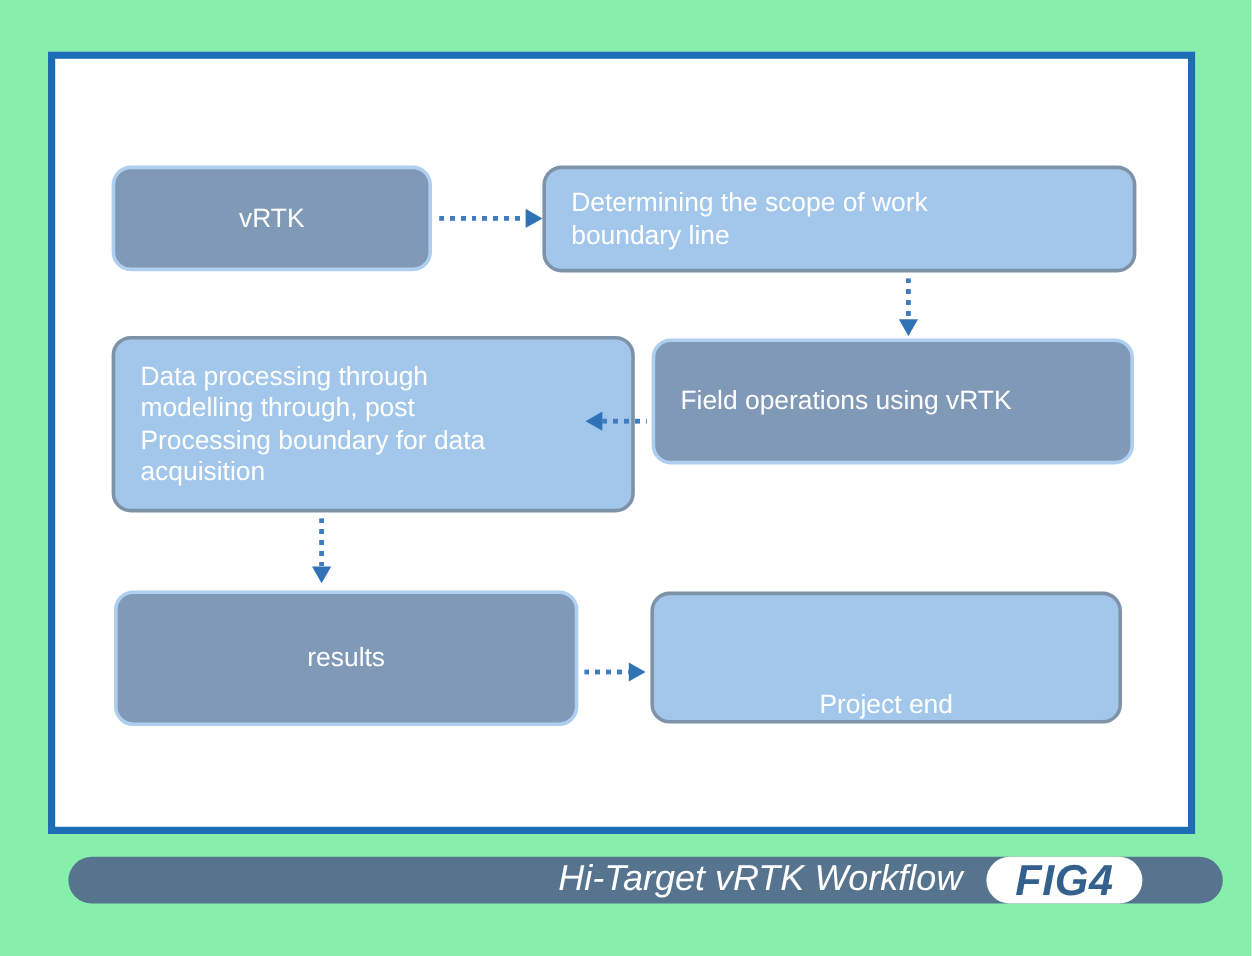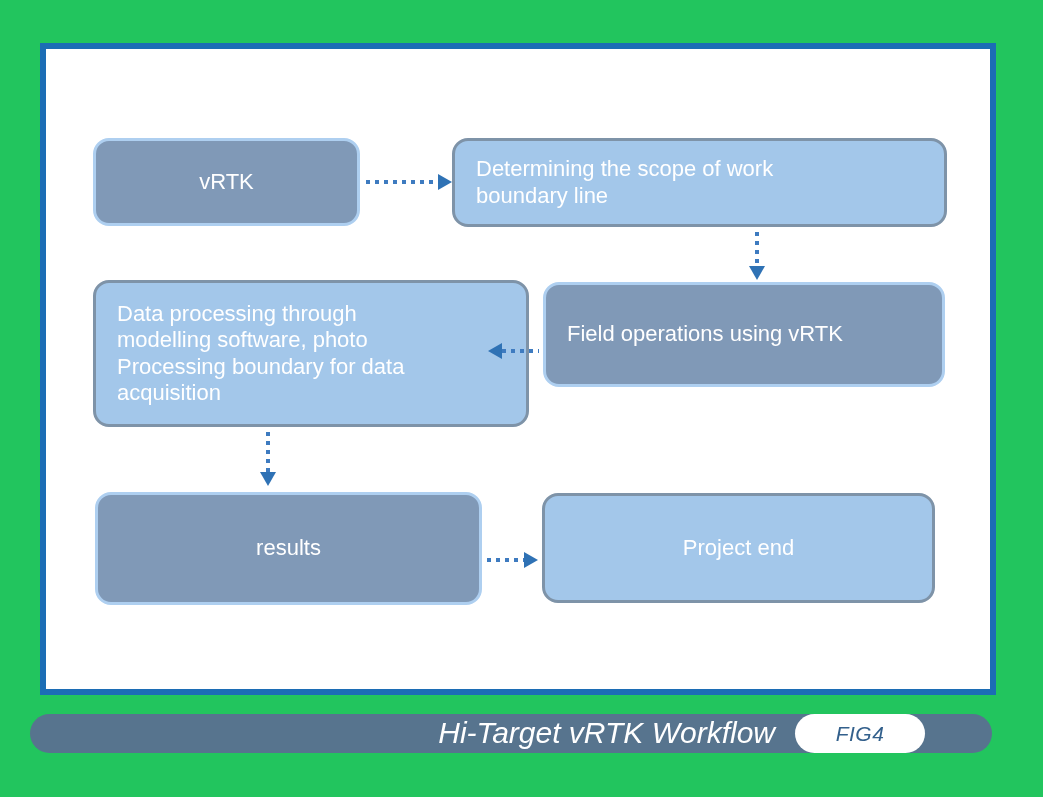--- a/index.html
+++ b/index.html
@@ -1,20 +1,20 @@
 <!DOCTYPE html>
 <html><head>
 <meta charset="utf-8">
 <style>
   html, body { margin: 0; padding: 0; background: #ffffff; }
   #canvas {
     position: relative;
     width: 1043px;
     height: 797px;
-    background: #22c55e;
+    background: #86efac;
     font-family: "Liberation Sans", sans-serif;
     overflow: hidden;
   }
   #frame {
     position: absolute;
     left: 40px; top: 43px;
     width: 956px; height: 652px;
     border: 6px solid #1C6DB5;
     box-sizing: border-box;
     background: #ffffff;
@@ -47,21 +47,21 @@
   .vline {
     position: absolute; width: 4px;
     background: repeating-linear-gradient(to bottom, #3E7BC0 0 4px, transparent 4px 9px);
   }
   .head { position: absolute; width: 0; height: 0; }
   .head.right { border-top: 8px solid transparent; border-bottom: 8px solid transparent; border-left: 14px solid #2F72B5; }
   .head.left  { border-top: 8px solid transparent; border-bottom: 8px solid transparent; border-right: 14px solid #2F72B5; }
   .head.down  { border-left: 8px solid transparent; border-right: 8px solid transparent; border-top: 14px solid #2F72B5; }
   #footer-bar {
     position: absolute;
-    left: 30px; top: 714px;
+    left: 57px; top: 714px;
     width: 962px; height: 39px;
     background: #57748E;
     border-radius: 19.5px;
   }
   #footer-title {
     position: absolute;
     right: 217px; top: 0;
     height: 39px; line-height: 38px;
     color: #ffffff;
     font-style: italic;
@@ -71,23 +71,23 @@
   #fig-pill {
     position: absolute;
     left: 765px; top: 0;
     width: 130px; height: 39px;
     background: #ffffff;
     border-radius: 19.5px;
     display: flex; align-items: center; justify-content: center;
   }
   #fig-label {
     color: #33608C;
-    font-weight: normal;
+    font-weight: bold;
     font-style: italic;
-    font-size: 21px;
+    font-size: 36px;
     letter-spacing: 0.5px;
   }
 </style>
 </head>
 <body>
 
 <div id="canvas">
 
   <div id="frame">
 
@@ -95,34 +95,34 @@
       <div>vRTK</div>
     </div>
 
     <div class="node light align-left" style="left: 406px; top: 89px; width: 495px; height: 89px;">
       <div>Determining the scope of work</div>
       <div>boundary line</div>
     </div>
 
     <div class="node light align-left" style="left: 47px; top: 231px; width: 436px; height: 147px;">
       <div>Data processing through</div>
-      <div>modelling software, photo</div>
+      <div>modelling through, post</div>
       <div>Processing boundary for data</div>
       <div>acquisition</div>
     </div>
 
     <div class="node dark align-left" style="left: 497px; top: 233px; width: 402px; height: 105px;">
       <div>Field operations using vRTK</div>
     </div>
 
     <div class="node dark align-center" style="left: 49px; top: 443px; width: 387px; height: 113px;">
       <div>results</div>
     </div>
 
-    <div class="node light align-center" style="left: 496px; top: 444px; width: 393px; height: 110px;">
+    <div class="node light align-center" style="left: 496px; top: 444px; width: 393px; height: 110px; justify-content: flex-end;">
       <div>Project end</div>
     </div>
 
     <div>
       <div class="hline" style="left: 320px; top: 131px; width: 72px;"></div>
       <div class="head right" style="left: 392px; top: 125px;"></div>
     </div>
 
     <div>
       <div class="vline" style="left: 709px; top: 183px; height: 34px;"></div>

